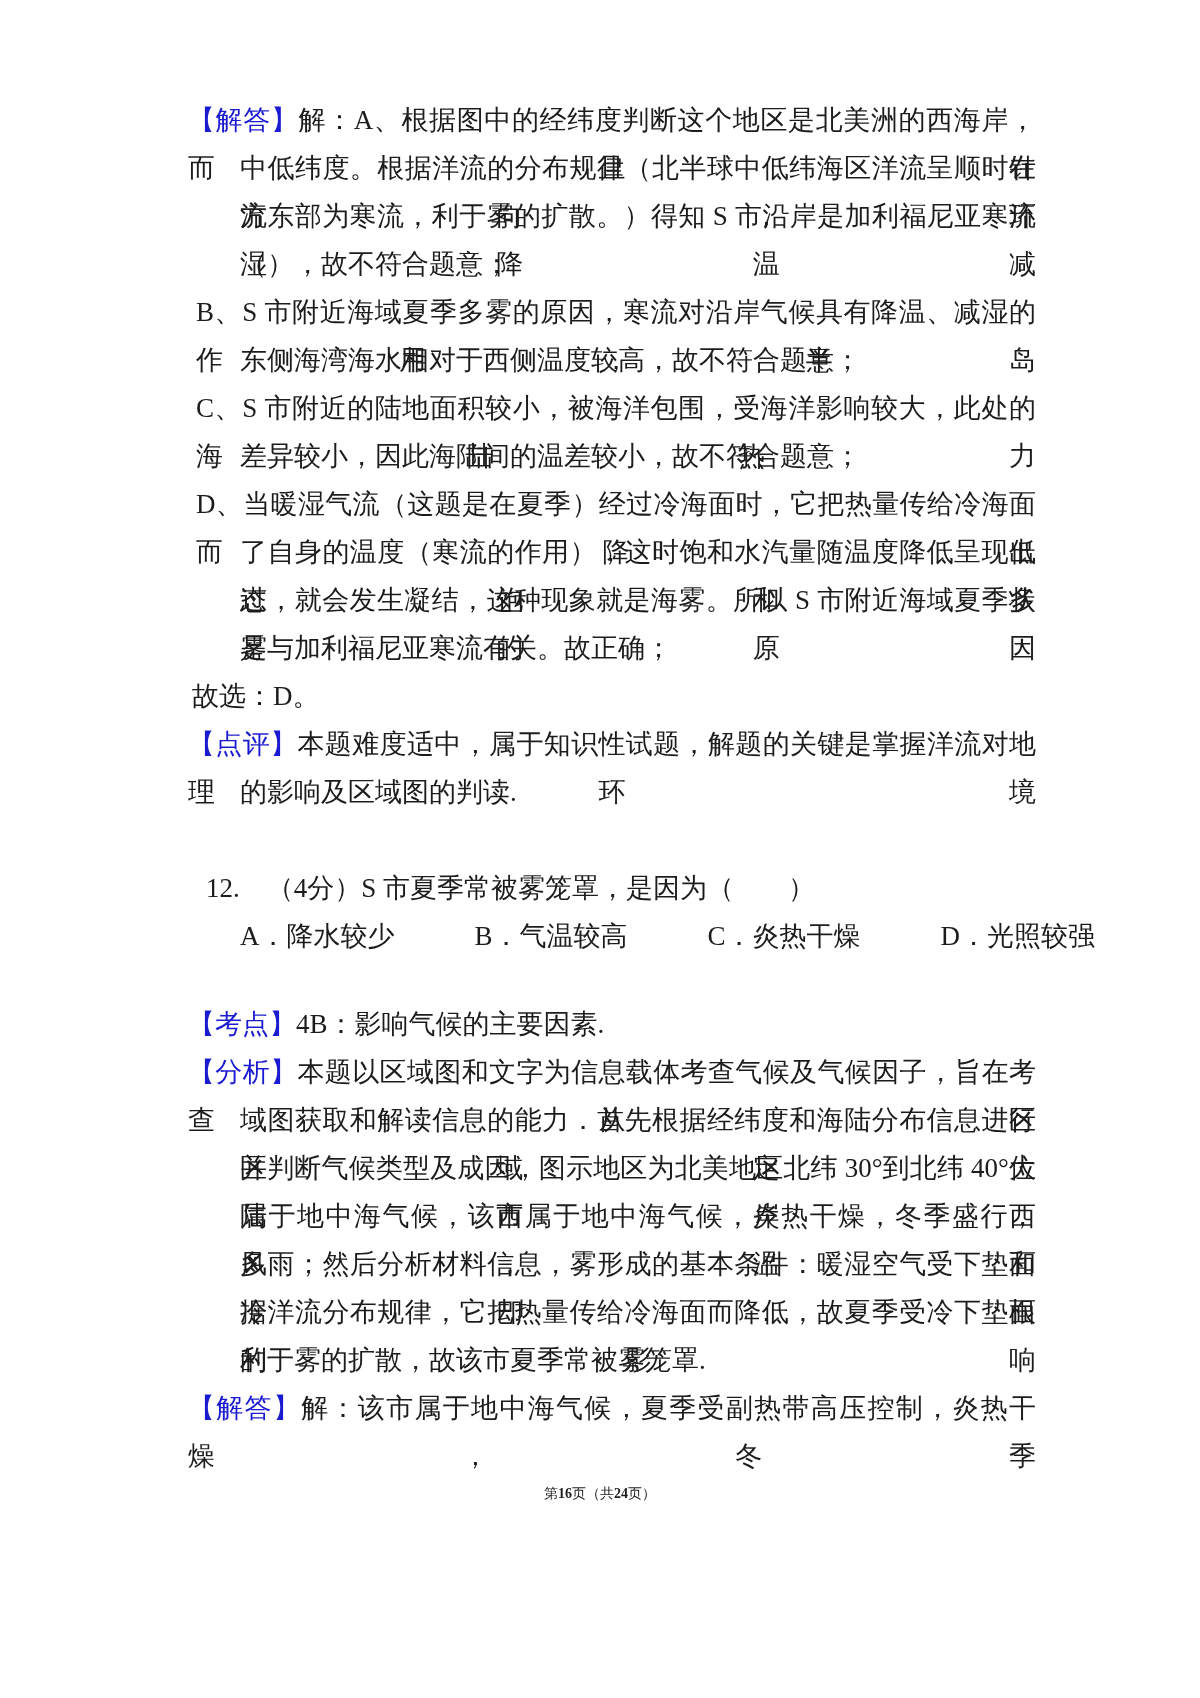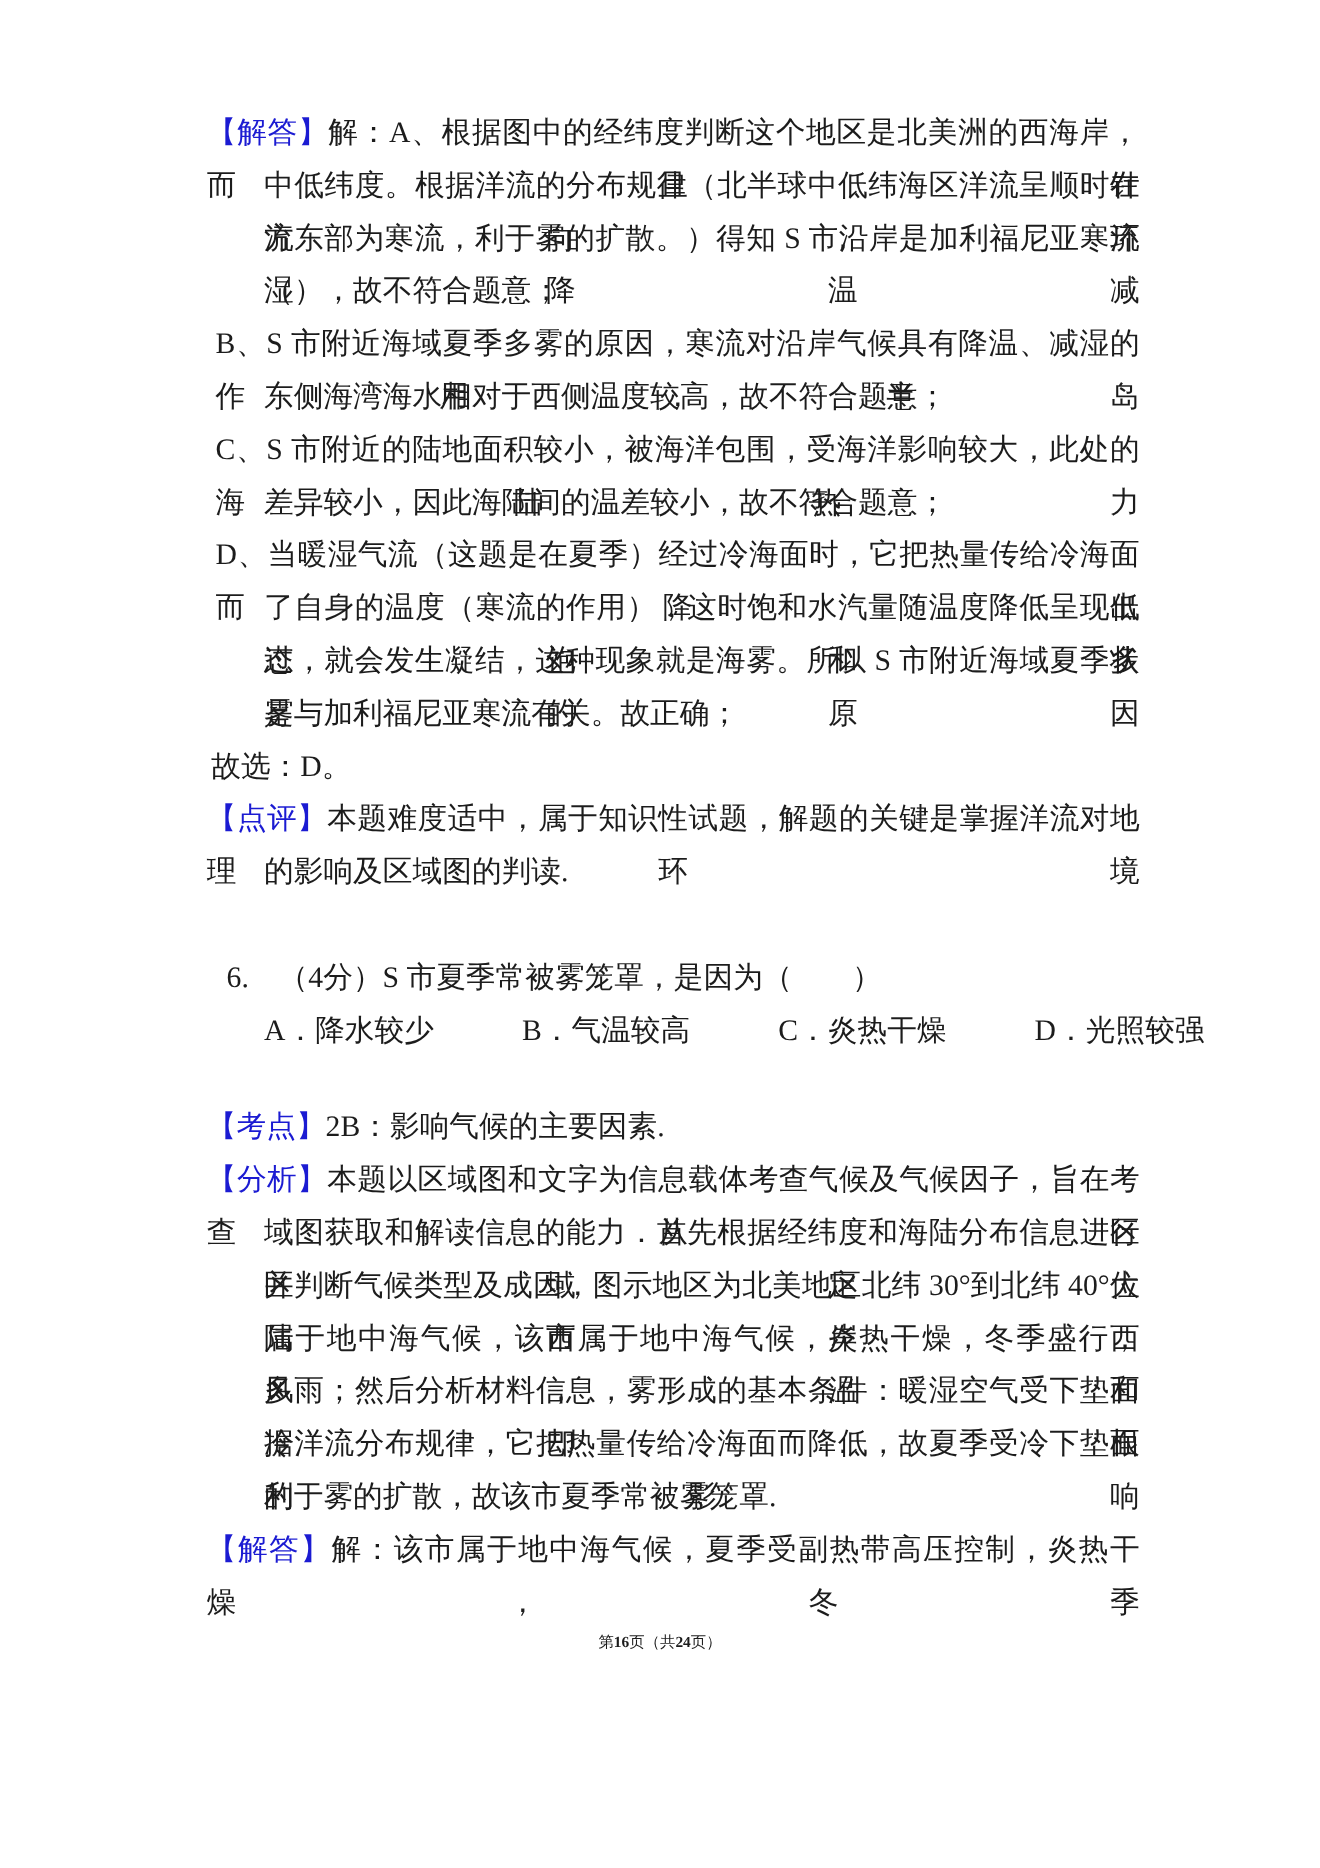--- a/index.html
+++ b/index.html
@@ -49,28 +49,28 @@
     <div class="line cont"><span>东侧海湾海水相对于西侧温度较高，故不符合题意；</span></div>
     <div class="line item j"><span>C、S 市附近的陆地面积较小，被海洋包围，受海洋影响较大，此处的海陆热力</span></div>
     <div class="line cont"><span>差异较小，因此海陆间的温差较小，故不符合题意；</span></div>
     <div class="line item j"><span>D、当暖湿气流（这题是在夏季）经过冷海面时，它把热量传给冷海面而降低</span></div>
     <div class="line cont j"><span>了自身的温度（寒流的作用），这时饱和水汽量随温度降低呈现出过饱和状</span></div>
     <div class="line cont j"><span>态，就会发生凝结，这种现象就是海雾。所以 S 市附近海域夏季多雾的原因</span></div>
     <div class="line cont"><span>是与加利福尼亚寒流有关。故正确；</span></div>
     <div class="line flush"><span>故选：D。</span></div>
     <div class="line label j"><span class="lab">【点评】</span><span>本题难度适中，属于知识性试题，解题的关键是掌握洋流对地理环境</span></div>
     <div class="line cont"><span>的影响及区域图的判读.</span></div>
-    <div class="line qnum" style="margin-top: 48px;"><span>6.　（4分）S 市夏季常被雾笼罩，是因为（　　）</span></div>
+    <div class="line qnum" style="margin-top: 48px;"><span>12.　（4分）S 市夏季常被雾笼罩，是因为（　　）</span></div>
     <div class="line cont choices">
       <span class="choice">A．降水较少</span>
       <span class="choice">B．气温较高</span>
       <span class="choice">C．炎热干燥</span>
       <span class="choice">D．光照较强</span>
     </div>
-    <div class="line label" style="margin-top: 40px;"><span class="lab">【考点】</span><span>2B：影响气候的主要因素.</span></div>
+    <div class="line label" style="margin-top: 40px;"><span class="lab">【考点】</span><span>4B：影响气候的主要因素.</span></div>
     <div class="line label j"><span class="lab">【分析】</span><span>本题以区域图和文字为信息载体考查气候及气候因子，旨在考查从区</span></div>
     <div class="line cont j"><span>域图获取和解读信息的能力．首先根据经纬度和海陆分布信息进行区域定位</span></div>
     <div class="line cont j"><span>并判断气候类型及成因，图示地区为北美地区北纬 30°到北纬 40°大陆西岸，</span></div>
     <div class="line cont j"><span>属于地中海气候，该市属于地中海气候，炎热干燥，冬季盛行西风，温和</span></div>
     <div class="line cont j"><span>多雨；然后分析材料信息，雾形成的基本条件：暖湿空气受下垫面冷却．根</span></div>
     <div class="line cont j"><span>据洋流分布规律，它把热量传给冷海面而降低，故夏季受冷下垫面的影响</span></div>
     <div class="line cont"><span>利于雾的扩散，故该市夏季常被雾笼罩.</span></div>
     <div class="line label j"><span class="lab">【解答】</span><span>解：该市属于地中海气候，夏季受副热带高压控制，炎热干燥，冬季</span></div>
   </div>
 

